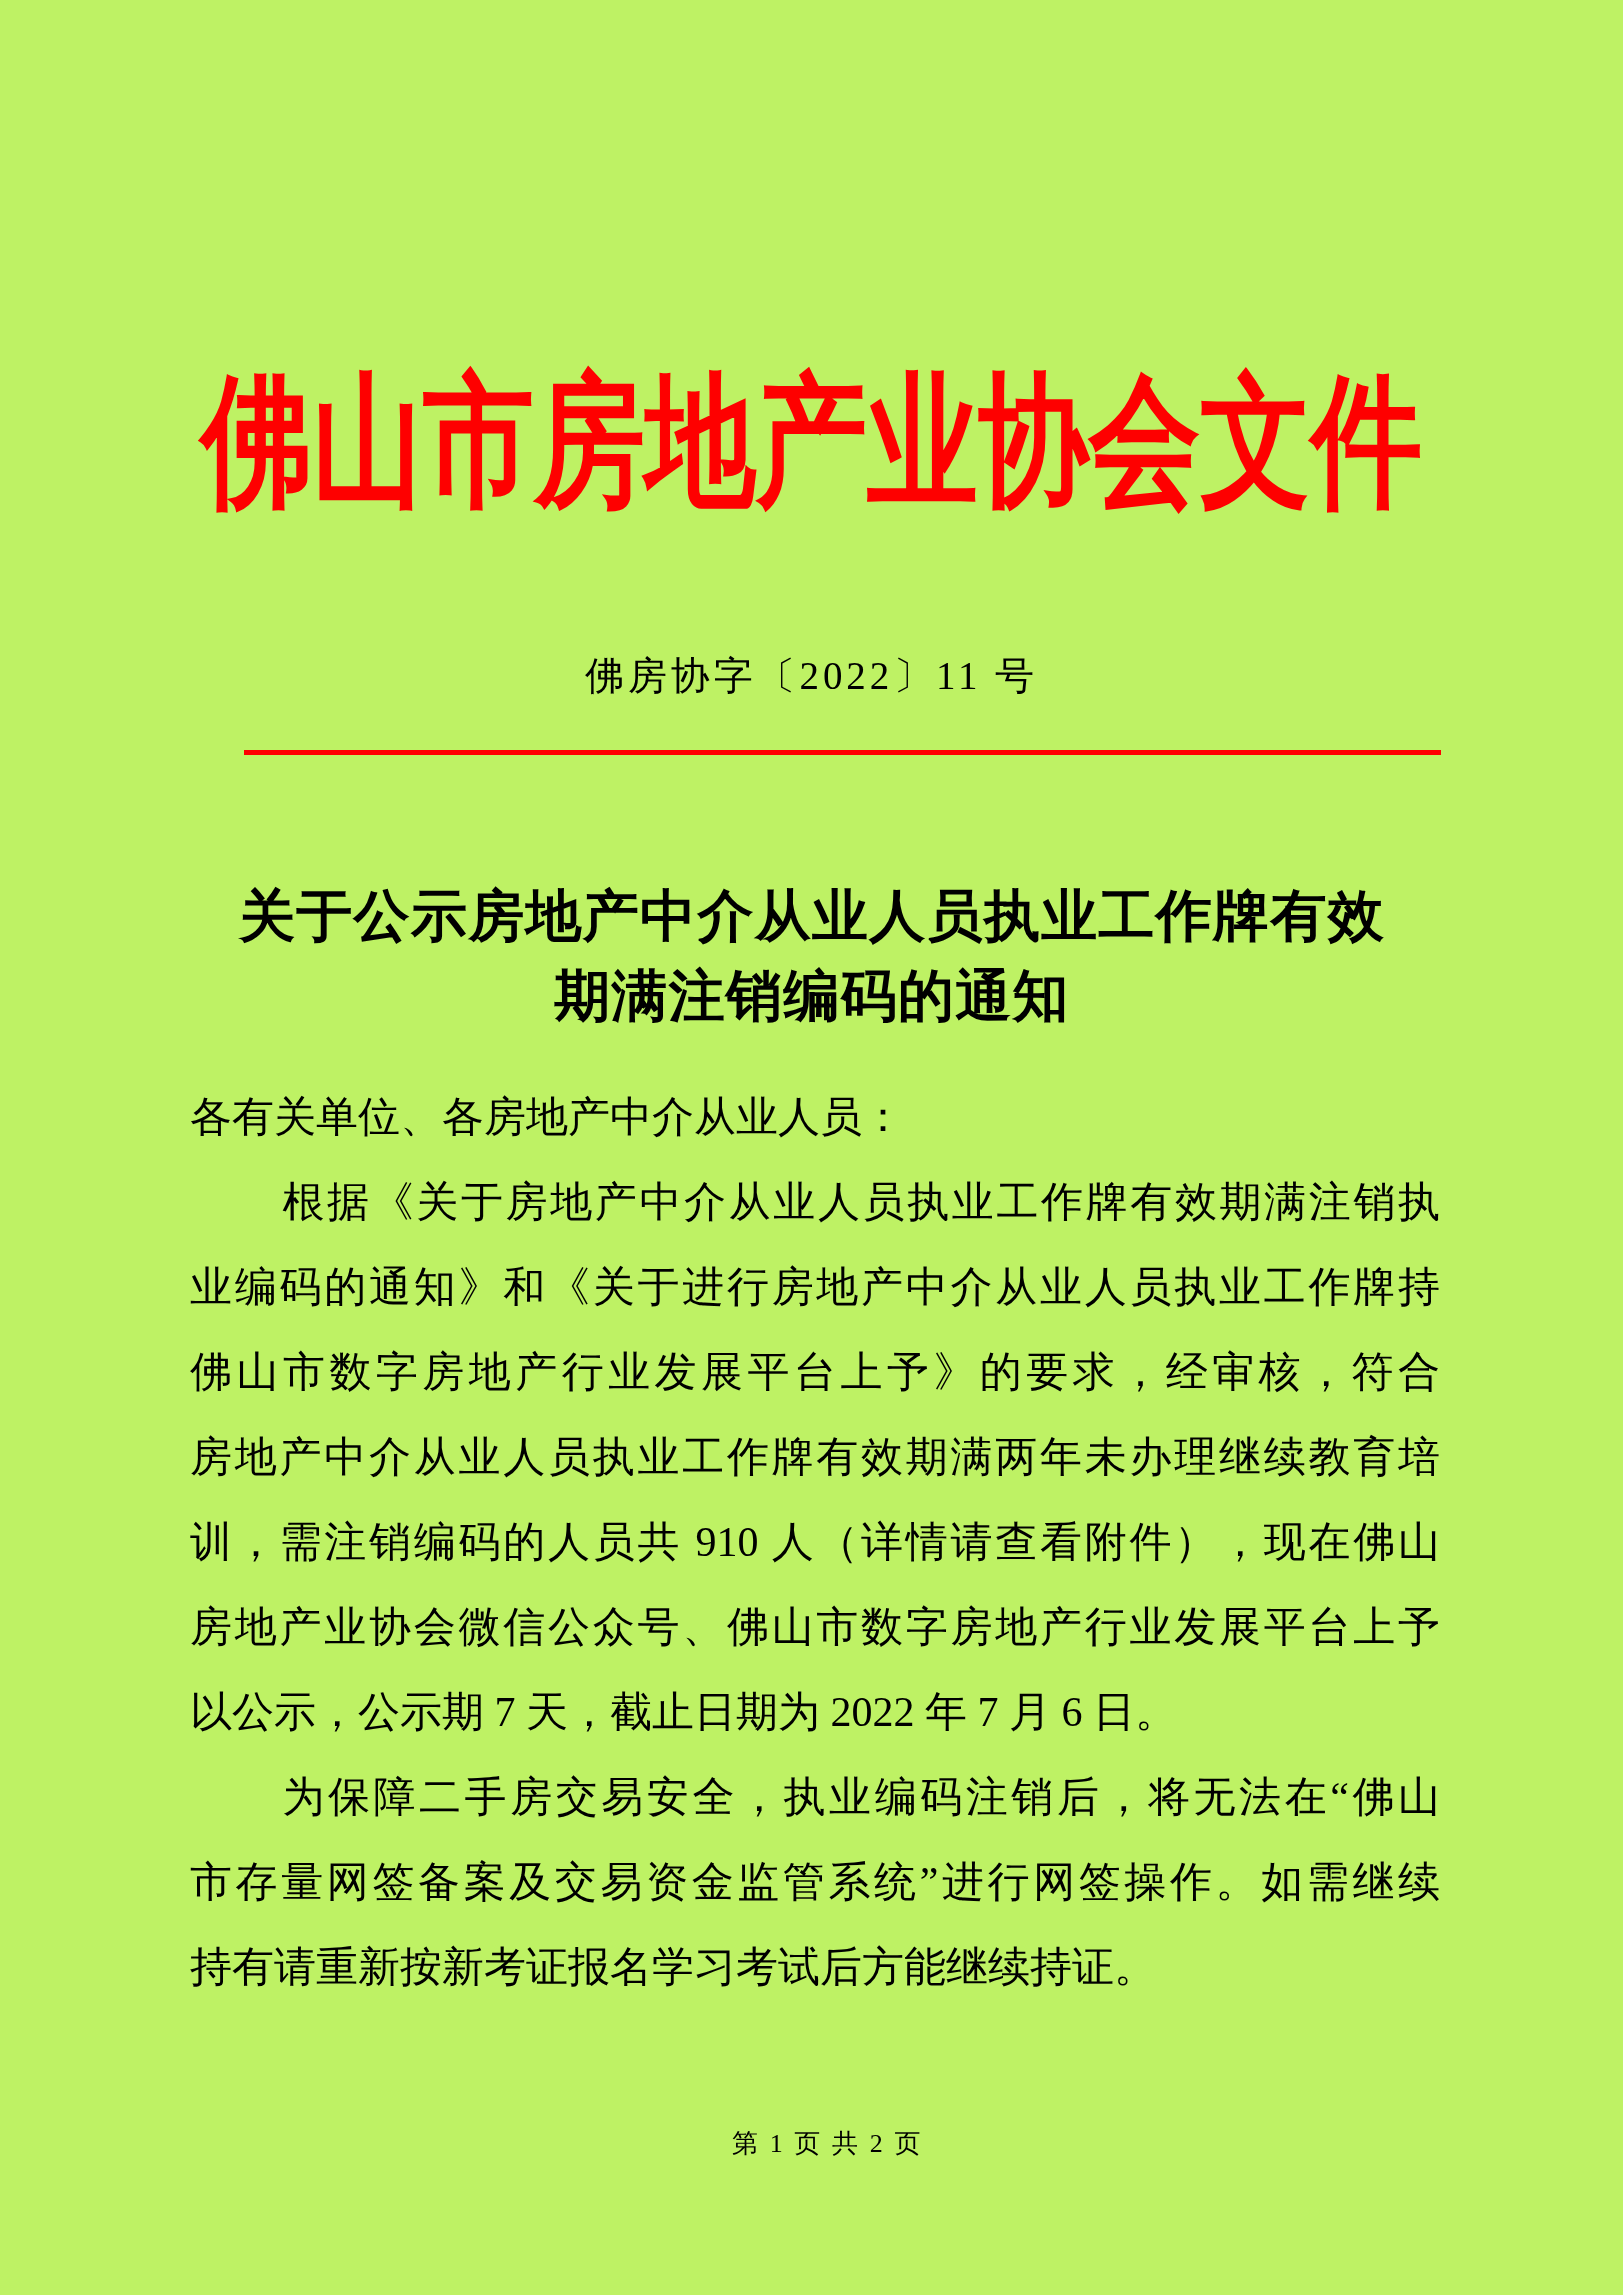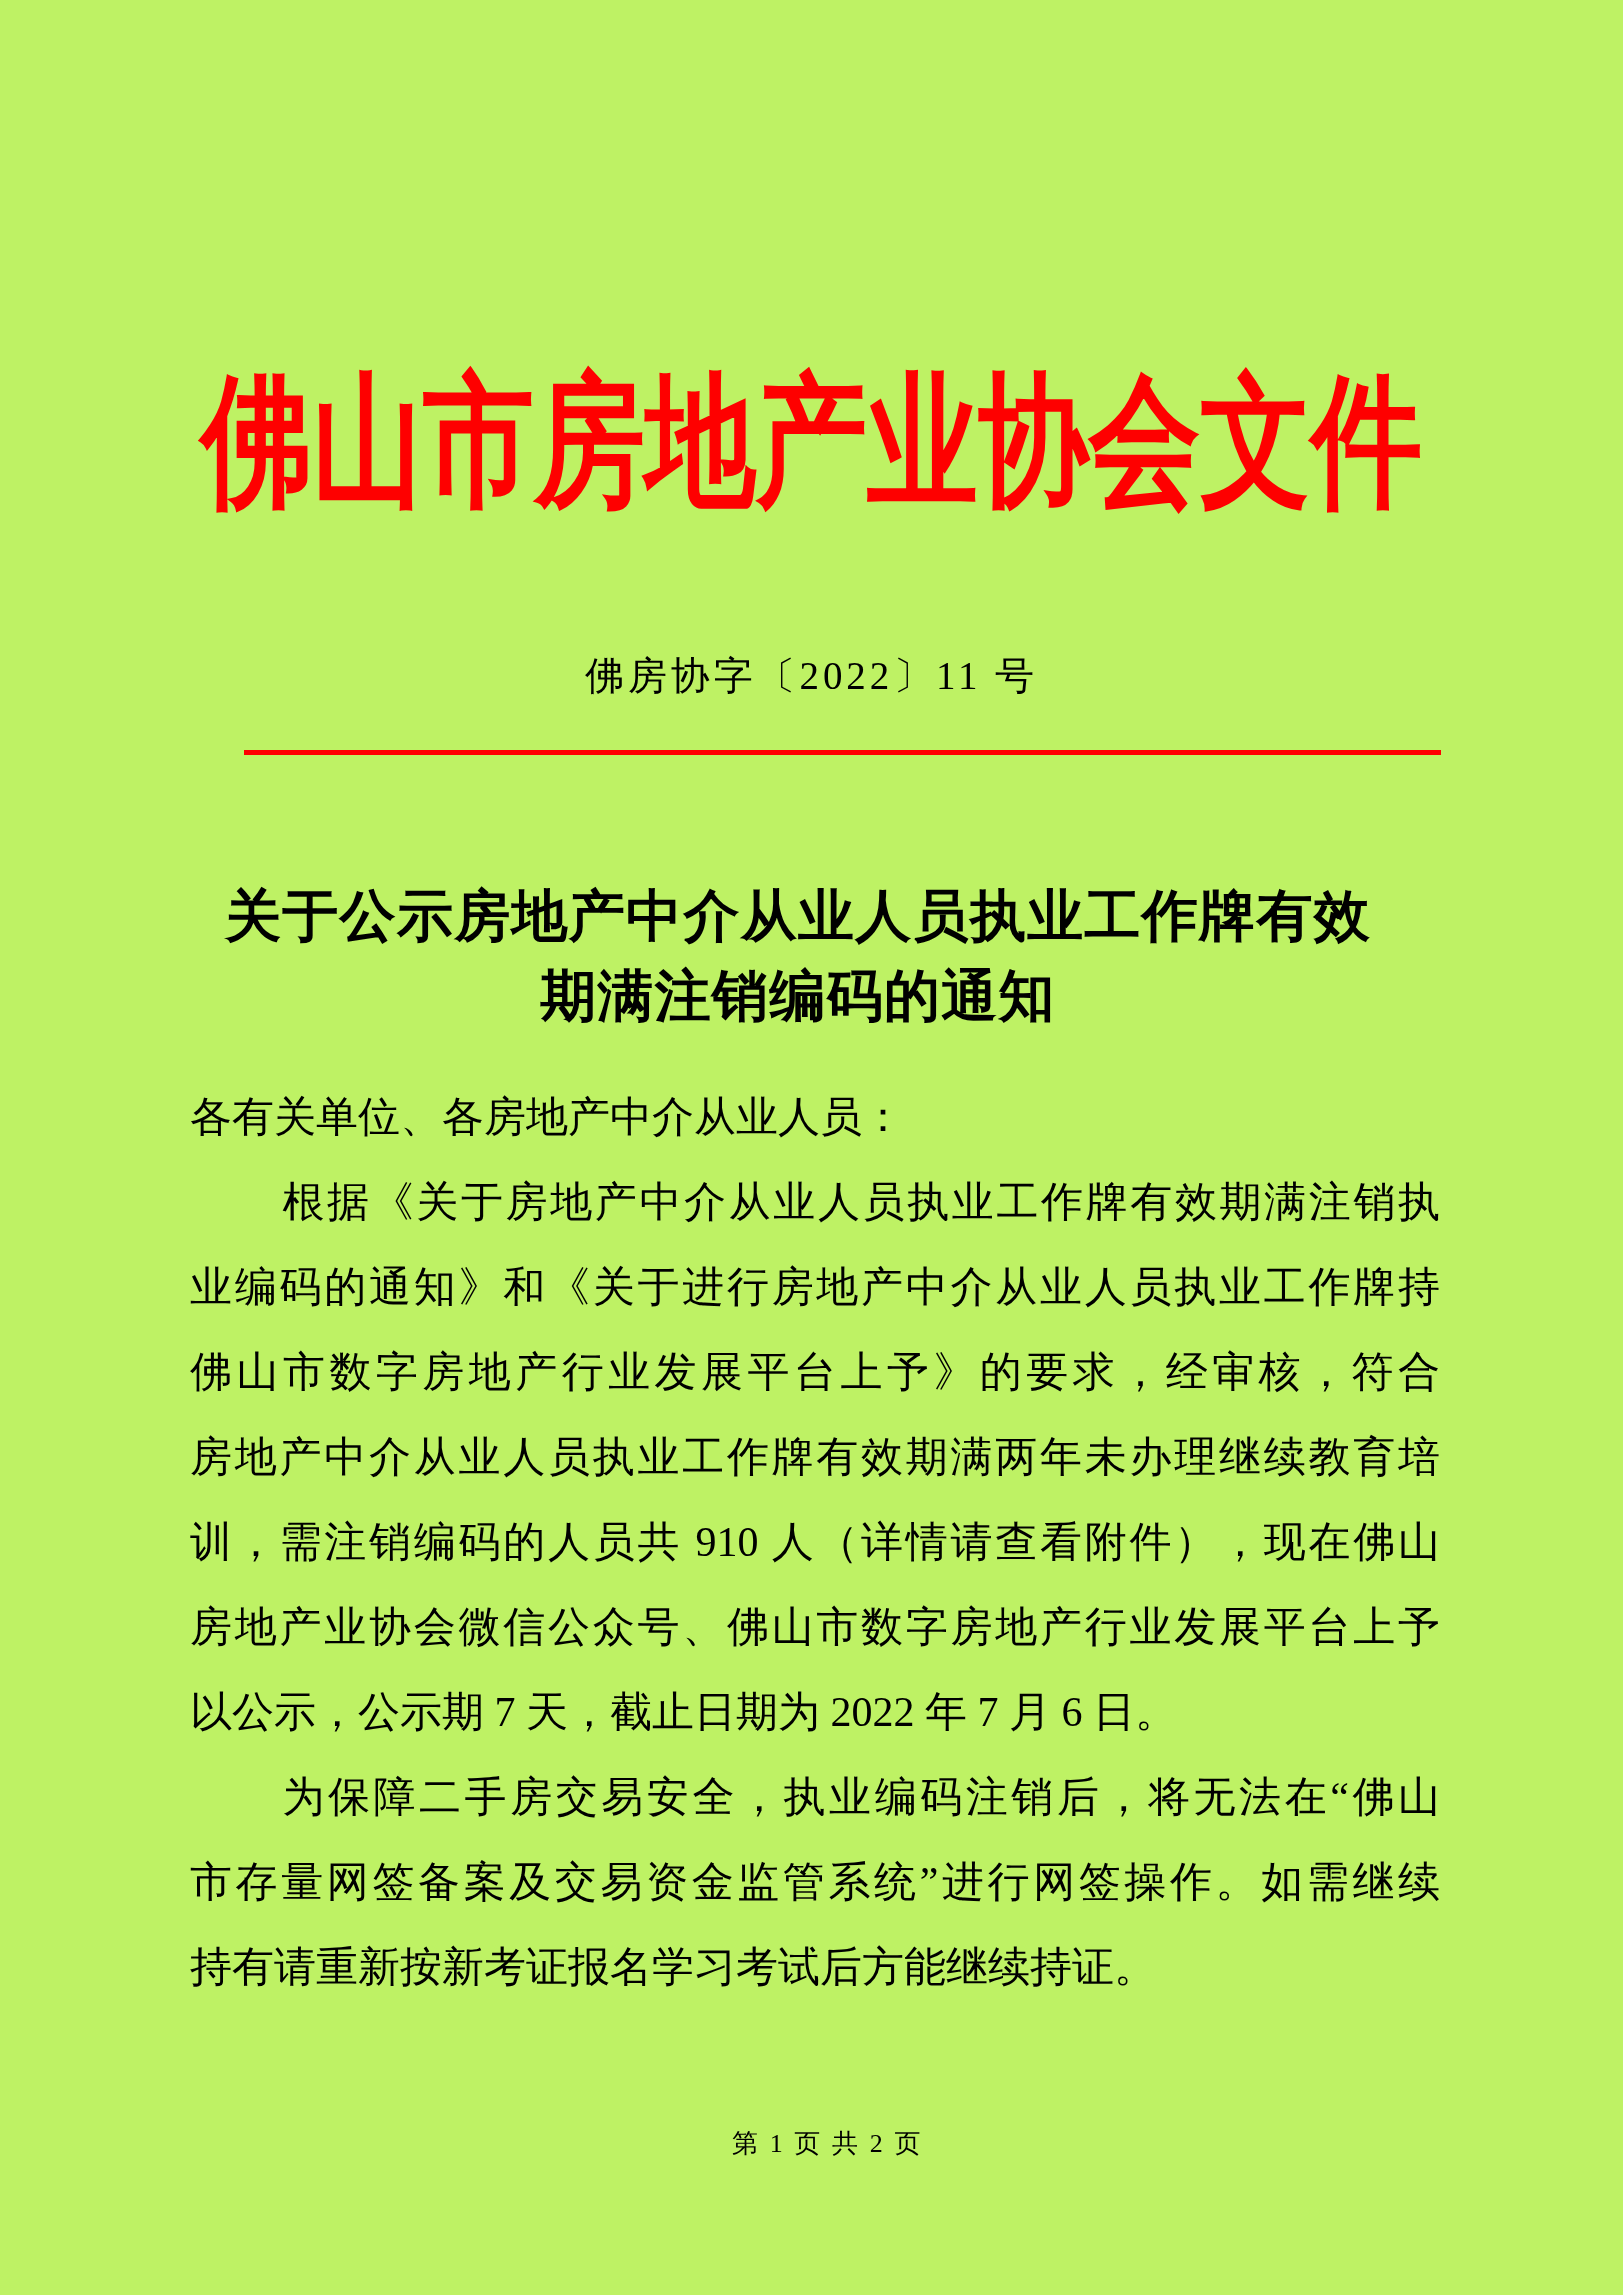--- a/index.html
+++ b/index.html
@@ -57,21 +57,21 @@
     left: 244px;
     width: 1197px;
     height: 5.2px;
     background: #fe0000;
   }
 
   
   .notice-title {
     position: absolute;
     top: 876px;
-    left: 78px;
+    left: 92px;
     width: 1440px;
     text-align: center;
     font-family: "Liberation Sans", "DejaVu Sans", sans-serif;
     font-weight: 700;
     font-size: 56px;
     line-height: 80px;
     letter-spacing: 1.3px;
   }
 
   

